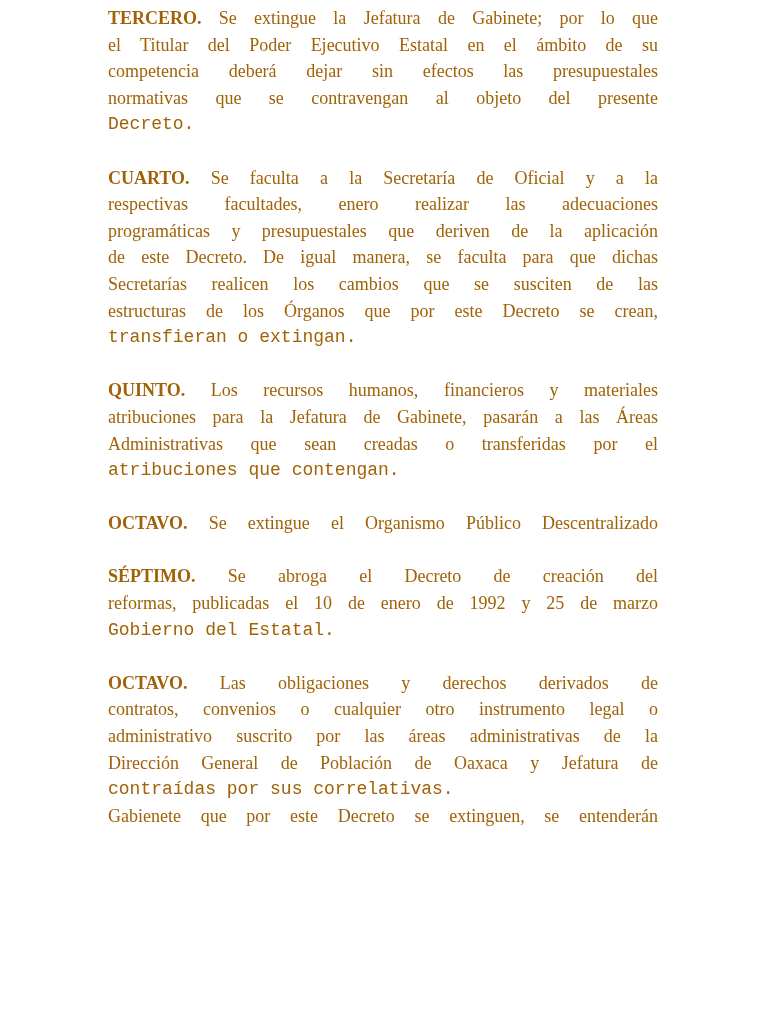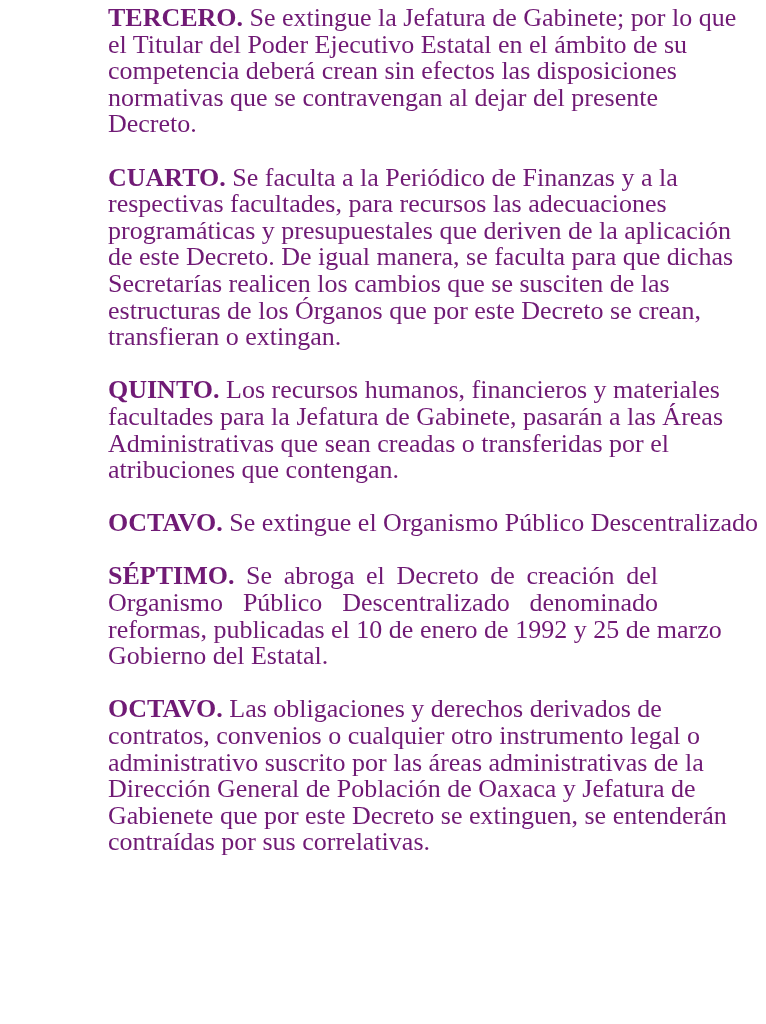--- a/index.html
+++ b/index.html
@@ -1,73 +1,72 @@
 <!DOCTYPE html>
 <html><head>
 <meta charset="utf-8">
 <style>
   html, body { margin: 0; padding: 0; background: #ffffff; }
   body { width: 766px; height: 1024px; overflow: hidden; position: relative; }
   .page {
     position: absolute; left: 108px; top: 5px; width: 550px;
     font-family: "Liberation Serif", "DejaVu Serif", serif;
-    font-size: 26px; color: #701a75;
+    font-size: 18px; color: #a16207;
   }
   .para { margin: 0; }
   .line {
     display: block; height: 26.6px; line-height: 26.6px;
     white-space: nowrap; text-align: justify; text-align-last: justify;
   }
-  .line.last { text-align: left; text-align-last: left; }
+  .line.last { text-align: left; text-align-last: left; font-family: Liberation Mono, monospace; }
   .gap { height: 26.6px; }
   b { font-weight: bold; }
 </style>
 </head>
 <body>
 
 <div class="page">
   <div id="content">
       <div class="para">
         <span class="line"><b>TERCERO.</b><span> Se extingue la Jefatura de Gabinete; por lo que</span></span>
         <span class="line"><span>el Titular del Poder Ejecutivo Estatal en el ámbito de su</span></span>
-        <span class="line"><span>competencia deberá crean sin efectos las disposiciones</span></span>
-        <span class="line"><span>normativas que se contravengan al dejar del presente</span></span>
+        <span class="line"><span>competencia deberá dejar sin efectos las presupuestales</span></span>
+        <span class="line"><span>normativas que se contravengan al objeto del presente</span></span>
         <span class="line last"><span>Decreto.</span></span>
       </div>
       <div class="gap"></div>
       <div class="para">
-        <span class="line"><b>CUARTO.</b><span> Se faculta a la Periódico de Finanzas y a la</span></span>
-        <span class="line"><span>respectivas facultades, para recursos las adecuaciones</span></span>
+        <span class="line"><b>CUARTO.</b><span> Se faculta a la Secretaría de Oficial y a la</span></span>
+        <span class="line"><span>respectivas facultades, enero realizar las adecuaciones</span></span>
         <span class="line"><span>programáticas y presupuestales que deriven de la aplicación</span></span>
         <span class="line"><span>de este Decreto. De igual manera, se faculta para que dichas</span></span>
         <span class="line"><span>Secretarías realicen los cambios que se susciten de las</span></span>
         <span class="line"><span>estructuras de los Órganos que por este Decreto se crean,</span></span>
         <span class="line last"><span>transfieran o extingan.</span></span>
       </div>
       <div class="gap"></div>
       <div class="para">
         <span class="line"><b>QUINTO.</b><span> Los recursos humanos, financieros y materiales</span></span>
-        <span class="line"><span>facultades para la Jefatura de Gabinete, pasarán a las Áreas</span></span>
+        <span class="line"><span>atribuciones para la Jefatura de Gabinete, pasarán a las Áreas</span></span>
         <span class="line"><span>Administrativas que sean creadas o transferidas por el</span></span>
         <span class="line last"><span>atribuciones que contengan.</span></span>
       </div>
       <div class="gap"></div>
       <div class="para">
         <span class="line"><b>OCTAVO.</b><span> Se extingue el Organismo Público Descentralizado</span></span>
       </div>
       <div class="gap"></div>
       <div class="para">
         <span class="line"><b>SÉPTIMO.</b><span> Se abroga el Decreto de creación del</span></span>
-        <span class="line"><span>Organismo Público Descentralizado denominado</span></span>
         <span class="line"><span>reformas, publicadas el 10 de enero de 1992 y 25 de marzo</span></span>
         <span class="line last"><span>Gobierno del Estatal.</span></span>
       </div>
       <div class="gap"></div>
       <div class="para">
         <span class="line"><b>OCTAVO.</b><span>  Las obligaciones y derechos derivados de</span></span>
         <span class="line"><span>contratos, convenios o cualquier otro instrumento legal o</span></span>
         <span class="line"><span>administrativo suscrito por las áreas administrativas de la</span></span>
         <span class="line"><span>Dirección General de Población de Oaxaca y Jefatura de</span></span>
+        <span class="line last"><span>contraídas por sus correlativas.</span></span>
         <span class="line"><span>Gabienete que por este Decreto se extinguen, se entenderán</span></span>
-        <span class="line last"><span>contraídas por sus correlativas.</span></span>
       </div>
     </div>
 </div>
 
 </body></html>

